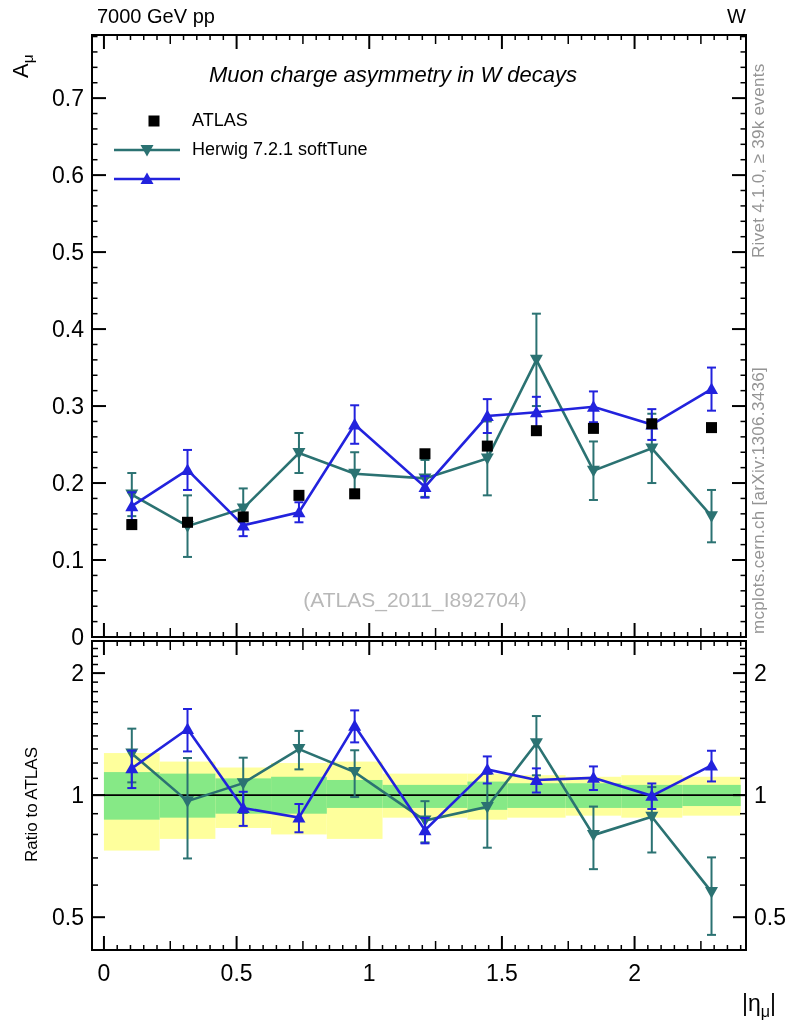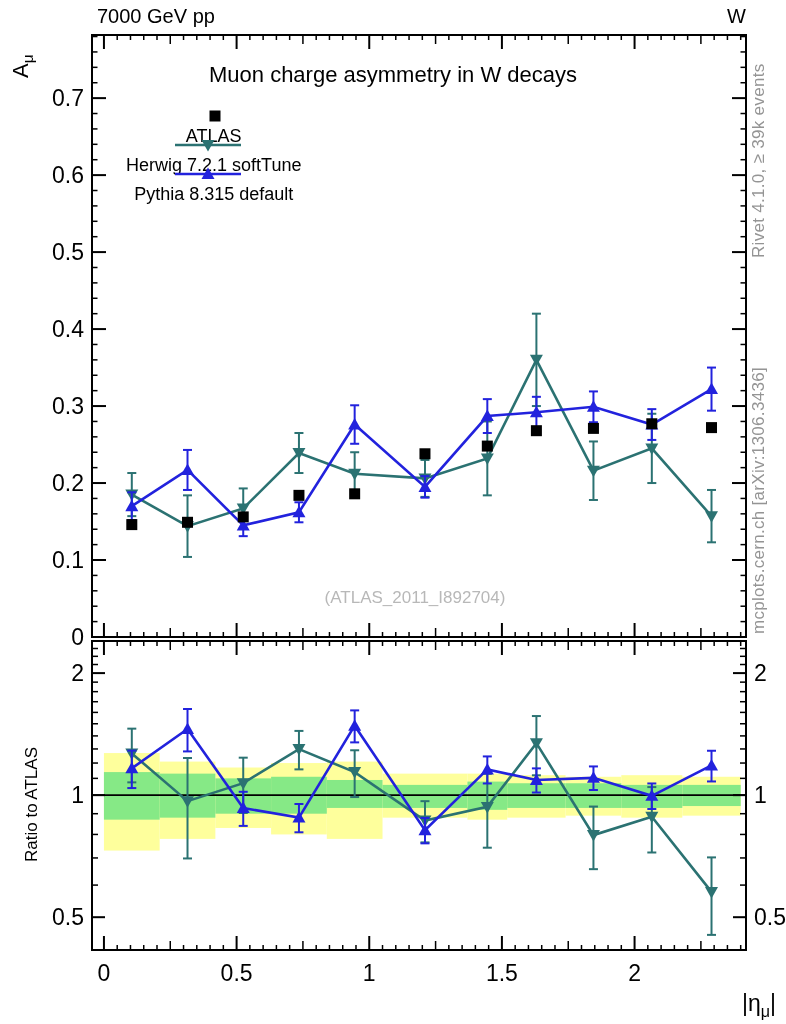--- a/index.html
+++ b/index.html
@@ -8,23 +8,23 @@
   #plot-svg{position:absolute;left:0;top:0;}
   .abs{position:absolute;white-space:nowrap;}
   .hdr{font-size:20px;}
   .title{font-size:22px;text-align:center;}
   .rot{transform:rotate(-90deg);transform-origin:top left;}
   .ylab{font-size:22px;}
   .ylab sub,.xlab sub{font-size:70%;}
   .xlab{font-size:23px;text-align:right;}
   .ratiolab{font-size:17px;}
   .sidenote{font-size:17px;color:#949494;letter-spacing:0.3px;}
-  .watermark{font-size:17px;color:#b8b8b8;text-align:center;}
+  .watermark{font-size:21px;color:#b8b8b8;text-align:center;}
   .legend{left:114px;top:106px;}
-  .legend-row{display:flex;align-items:center;height:29px;flex-direction:column;}
+  .legend-row{display:flex;align-items:center;height:29px;}
   .legend-sample{width:66px;height:20px;display:inline-block;}
   .legend-label{margin-left:12px;font-size:18px;}
   svg text{font-family:"Liberation Sans",sans-serif;fill:#000;}
 </style>
 </head>
 <body>
 
 <div id="page">
 
   <svg id="plot-svg" width="786" height="1024">
@@ -599,21 +599,21 @@
         <path d="M 536.4016227180527 773.545852113839 L 542.9016227180527 785.045852113839 L 529.9016227180527 785.045852113839 Z" fill="#2222dd"></path>
         <path d="M 593.4442190669372 771.3347289698658 L 599.9442190669372 782.8347289698658 L 586.9442190669372 782.8347289698658 Z" fill="#2222dd"></path>
         <path d="M 651.8133874239351 789.2839419232531 L 658.3133874239351 800.7839419232531 L 645.3133874239351 800.7839419232531 Z" fill="#2222dd"></path>
         <path d="M 711.5091277890467 758.9347766008844 L 718.0091277890467 770.4347766008844 L 705.0091277890467 770.4347766008844 Z" fill="#2222dd"></path>
       </g>
     </svg>
 
   <div class="abs hdr" style="left:97px;top:5px;">7000 GeV pp</div>
   <div class="abs hdr" style="left:660px;top:5px;width:86px;text-align:right;">W</div>
 
-  <div class="abs title" style="left:92px;top:62px;width:602px;">Muon charge asymmetry in W decays</div>
+  <div class="abs title" style="left:92px;top:62px;width:602px;font-style:italic;">Muon charge asymmetry in W decays</div>
 
   <div class="abs rot ylab" style="left:8px;top:78px;">
     <span>A</span><sub>μ</sub>
   </div>
 
   <div class="abs legend">
     <div class="legend-row">
       <span class="legend-sample" id="ls0"><svg width="66" height="20">
             <g>
               <rect x="34.5" y="4.5" width="11" height="11" fill="#000000"></rect>
@@ -630,21 +630,20 @@
           </svg></span>
       <span class="legend-label">Herwig 7.2.1 softTune</span>
     </div>
     <div class="legend-row">
       <span class="legend-sample" id="ls2"><svg width="66" height="20">
             <g>
               <line x1="0" x2="66" y1="10" y2="10" stroke="#2222dd" stroke-width="2.6"></line>
               <path d="M 33 3.5 L 39.5 15 L 26.5 15 Z" fill="#2222dd"></path>
             </g>
           </svg></span>
-      <span class="legend-label">Pythia 8.315 default</span>
     </div>
   </div>
 
   <div class="abs watermark" style="left:280px;top:588px;width:270px;">(ATLAS_2011_I892704)</div>
 
   <div class="abs rot sidenote" style="left:749px;top:258px;width:226px;">Rivet 4.1.0, ≥ 39k events</div>
   <div class="abs rot sidenote" style="left:749px;top:634px;width:292px;">mcplots.cern.ch [arXiv:1306.3436]</div>
 
   <div class="abs rot ratiolab" style="left:22px;top:862px;width:134px;">Ratio to ATLAS</div>
 

